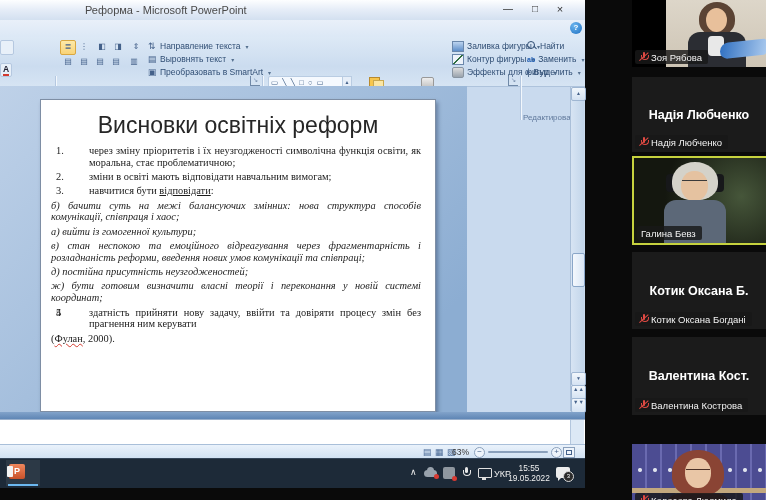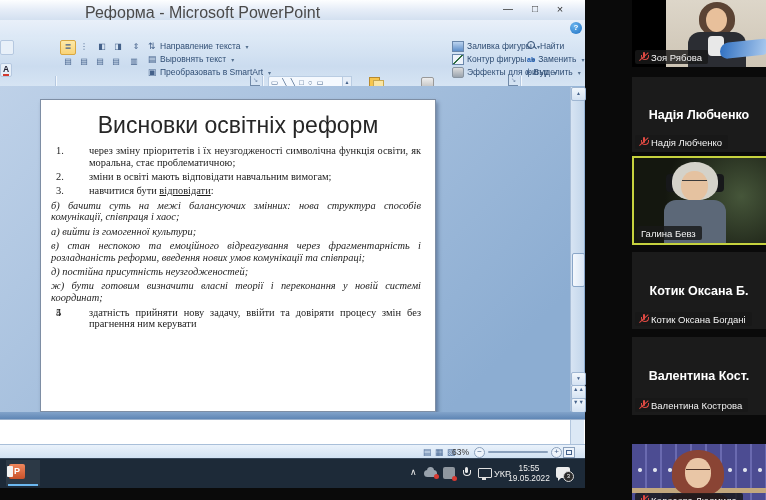--- a/index.html
+++ b/index.html
@@ -4,21 +4,21 @@
 <style>
   html,body{margin:0;padding:0;background:#000;}
   #screen{position:relative;width:766px;height:500px;overflow:hidden;background:#0a0a0a;
           font-family:"Liberation Sans",sans-serif;-webkit-font-smoothing:antialiased;}
   .abs{position:absolute;}
 
   
   #ppt{left:0;top:0;width:585px;height:458px;background:#c9daee;}
   #titlebar{left:0;top:0;width:585px;height:20px;
     background:linear-gradient(#fdfeff,#e7eef8 45%,#d3e0f0);border-bottom:1px solid #bccbdf;}
-  #title-text{left:85px;top:4px;font-size:16px;color:#4a4a4a;}
+  #title-text{left:85px;top:4px;font-size:11px;color:#4a4a4a;}
   .winbtn{top:2px;width:20px;height:14px;text-align:center;font-size:10px;line-height:14px;color:#333;}
   #tabrow{left:0;top:20px;width:585px;height:17px;background:linear-gradient(#e9f0f9,#dce8f6);}
   .tab{top:21px;font-size:10px;color:#1e3c5c;padding:1px 6px;}
   #helpbtn{left:570px;top:22px;width:12px;height:12px;border-radius:50%;
     background:radial-gradient(circle at 35% 30%,#6db6ef,#1d6fc2);color:#fff;font-size:8px;
     text-align:center;line-height:12px;font-weight:bold;}
   #ribbon{left:0;top:37px;width:585px;height:49px;
     background:linear-gradient(#dde9f6,#cbdcef 60%,#d6e4f3);border-bottom:1px solid #aec3dc;}
   .vsep{top:39px;width:1px;height:44px;background:#b5c8e0;box-shadow:1px 0 0 #f2f7fc;}
   .grouplabel{top:76px;font-size:8px;color:#60799c;text-align:center;}
@@ -45,21 +45,21 @@
   .fill-ic{width:10px;height:9px;background:linear-gradient(#bcd3ef,#5f8fc9);border:1px solid #6a87ab;}
   .line-ic{width:10px;height:9px;border:1px solid #6a87ab;background:
     linear-gradient(135deg,transparent 45%,#2e6e3e 45%,#2e6e3e 55%,transparent 55%),#eef3fa;}
   .fx-ic{width:10px;height:9px;background:linear-gradient(#ddd,#9aa3ad);border:1px solid #8894a1;border-radius:2px;}
   .magnifier{position:relative;width:10px;height:10px;}
   .magnifier::before{content:"";position:absolute;left:0;top:0;width:6px;height:6px;border:1.3px solid #2f4d73;border-radius:50%;}
   .magnifier::after{content:"";position:absolute;left:6px;top:6px;width:4px;height:1.4px;background:#2f4d73;transform:rotate(45deg);}
   .ab-ic{font-size:7px;color:#1d5bb0;font-weight:bold;}
 
   
-  #slidepane{left:0;top:86px;width:585px;height:326px;
+  #slidepane{left:0;top:86px;width:467px;height:326px;
     background:linear-gradient(135deg,#bed1e8,#8cadd2 85%);}
   #slide{left:40px;top:13px;width:394px;height:311px;background:#fff;border:1px solid #7e8ea4;
     box-shadow:2px 3px 4px rgba(10,25,60,.35);}
   #slide-title{margin:12px 8px 6px;text-align:center;font-size:23px;color:#262626;
     font-family:"Liberation Sans",sans-serif;}
   #slide-body{margin:0 14px 0 10px;font-family:"Liberation Serif",serif;font-size:10.4px;
     line-height:11.8px;color:#1c1c1c;}
   #slide-body p{margin:0 0 2.5px;position:relative;text-align:justify;}
   #slide-body p.numd{padding-left:38px;}
   #slide-body p .num{position:absolute;left:5px;top:0;}
@@ -276,20 +276,21 @@
           <p class="numd"><span class="num">1.</span><span>через зміну пріоритетів і їх неузгодженості символічна функція освіти, як моральна, стає проблематичною;</span></p>
           <p class="numd"><span class="num">2.</span><span>зміни в освіті мають відповідати навчальним вимогам;</span></p>
           <p class="numd"><span class="num">3.</span><span>навчитися бути </span><span class="uline">відповідати</span><span>:</span></p>
           <p class="it"><span>б) бачити суть на межі балансуючих змінних: нова структура способів комунікації, співпраця і хаос;</span></p>
           <p class="it"><span>а) вийти із гомогенної культури;</span></p>
           <p class="it"><span>в) стан неспокою та емоційного відреагування через фрагментарність і розладнаність реформи, введення нових умов комунікації та співпраці;</span></p>
           <p class="it"><span>д) постійна присутність неузгодженостей;</span></p>
           <p class="it"><span>ж) бути готовим визначити власні теорії і переконання у новій системі координат;</span></p>
           <p class="numd"><span class="num">4</span></p>
           <p class="numd"><span class="num">5</span><span>здатність прийняти нову задачу, ввійти та довіряти процесу змін без прагнення ним керувати</span></p>
+          <p><span>(</span><span class="spell">Фулан</span><span>, 2000).</span></p>
         </div>
       </div>
     </div>
 
     <div id="vscroll" class="abs">
       <div class="scrbtn abs" style="top:0">▲</div>
       <div id="thumb" class="abs"></div>
       <div class="scrbtn abs" style="top:285px">▼</div>
       <div class="scrbtn dblarr abs" style="top:298px">▲▲</div>
       <div class="scrbtn dblarr abs" style="top:311px">▼▼</div>

